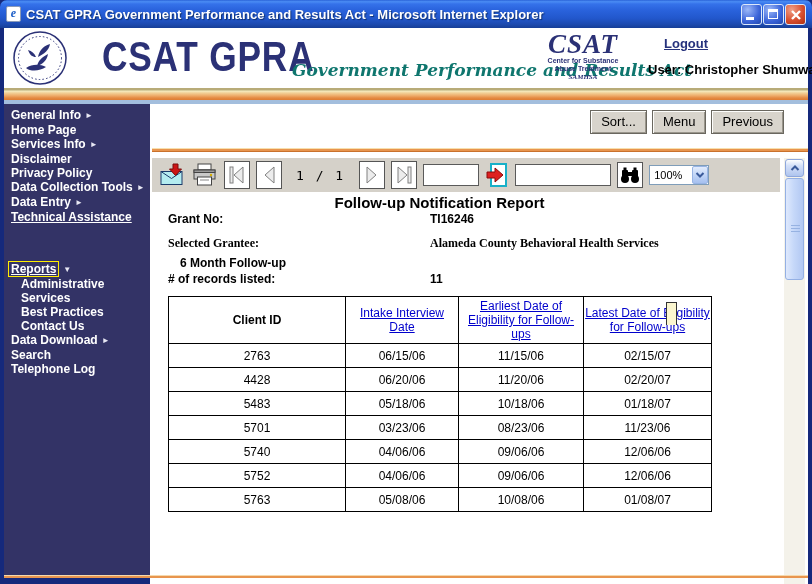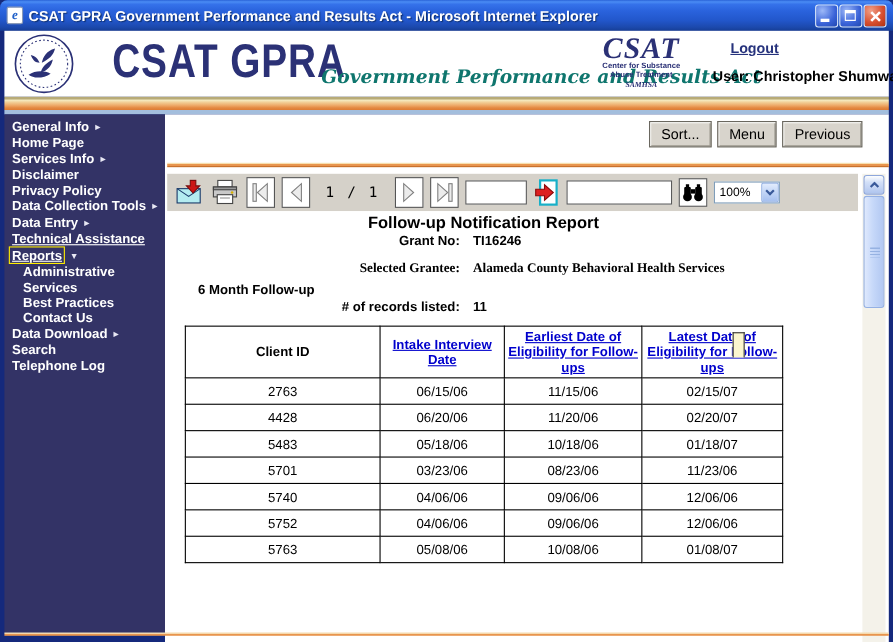--- a/index.html
+++ b/index.html
@@ -43,21 +43,21 @@
 
   .band { position: absolute; left: 4px; top: 88px; width: 804px; height: 12px;
     background: linear-gradient(180deg,#b8ab78 0,#b8ab78 2px,#f5ecc2 3px,#f2cf96 5px,#eda765 8px,#e48a42 10px,#dd7c33 12px); }
   .blueline { position: absolute; left: 4px; top: 100px; width: 804px; height: 4px; background: #a3bedd; }
 
   
   .sidebar { position: absolute; left: 4px; top: 104px; width: 146px; height: 471px; background: #333366;
     padding-top: 4px; color: #fff; }
   .sb-item { font: bold 12px/14px "Liberation Sans", sans-serif; padding-left: 7px; white-space: nowrap; cursor: pointer; }
   .sb-item.indent { padding-left: 17px; }
-  .sb-label.u { text-decoration: underline; }
+  .sb-label.u { text-decoration: underline; margin-top: 37px; }
   .sb-label.focus-box { display: inline-block; border: 1px solid #ffee00; padding: 0 2px; margin-left: -3px; }
   .sb-arrow { font-size: 8px; margin-left: 4px; vertical-align: 1px; color: #e8e8f4; }
 
   
   .content { position: absolute; left: 150px; top: 104px; width: 658px; height: 540px; background: #fff; }
   .top-strip { position: absolute; left: 0; top: 0; right: 0; height: 44px; }
   .top-btns { position: absolute; right: 24px; top: 6px; display: flex; gap: 5px; }
   .gray-btn { background: #d8d4cc; border: 1px solid #6a675f; box-shadow: inset 1px 1px 0 #fdfdfb, inset -1px -1px 0 #9a968c;
     font: 13px "Liberation Sans", sans-serif; color: #000; padding: 3px 10px 4px; cursor: pointer; }
   .orange-rule { position: absolute; left: 2px; top: 44px; right: 0; height: 4px;
@@ -77,29 +77,29 @@
   .zoom-dd { width: 60px; height: 20px; border: 1px solid #7f9db9; background: #fff; display: flex; align-items: center; cursor: pointer; }
   .zoom-val { flex: 1; font: 11px "Liberation Sans", sans-serif; padding-left: 4px; color: #000; }
   .dd-btn { width: 16px; height: 18px; border-radius: 2px; background: linear-gradient(180deg,#e2ecfd,#bcd1f5 60%,#a6c0ef);
     border: 1px solid #98b4e4; display: flex; align-items: center; justify-content: center; }
 
   
   .canvas { position: absolute; left: 0; top: 34px; right: 24px; bottom: 20px; background: #fff; overflow: hidden; }
   .report-block { margin: 2px 0 0 18px; width: 543px; }
   .rpt-title { text-align: center; font: bold 15px "Liberation Sans", sans-serif; color: #000; margin-bottom: 1px; }
   .meta-row { display: flex; font: bold 12px/15px "Liberation Sans", sans-serif; color: #000; }
-  .meta-label { width: 250px; text-align: right; flex: 0 0 auto; }
+  .meta-label { width: 250px; flex: 0 0 auto; }
   .meta-value { margin-left: 12px; width: 240px; }
   .mb9 { margin-bottom: 9px; } .mb5 { margin-bottom: 5px; font-family: Liberation Serif, serif; } .mb1 { margin-bottom: 1px; }
   .rpt-table { border-collapse: collapse; table-layout: fixed; width: 543px; margin-top: 9px;
     font: 12px "Liberation Sans", sans-serif; color: #000; }
   .rpt-table th, .rpt-table td { border: 1px solid #000; text-align: center; padding: 0; }
   .rpt-table th { height: 47px; font-weight: bold; }
   .rpt-table td { height: 24px; font-weight: normal; }
-  .rpt-table th a { color: #0000cc; font-weight: bold; text-decoration: underline; cursor: pointer; }
+  .rpt-table th a { color: #0000cc; font-weight: normal; text-decoration: underline; cursor: pointer; }
   .cursor-artifact { position: absolute; left: 516px; top: 110px; width: 11px; height: 23px;
     background: #fbf6cf; border: 1px solid #333; border-bottom: none; }
 
   
   .vscroll { position: absolute; right: 3px; top: 0; width: 21px; bottom: 20px; background: #f4f2ea; }
   .hscroll { position: absolute; left: -2px; right: 2px; bottom: 0; height: 20px; background: #f4f2ea; }
   .sb-btn { position: absolute; border-radius: 3px; border: 1px solid #8ea7dc;
     background: linear-gradient(180deg,#fdfefe,#d3e0f8 35%,#c4d4f4 65%,#aec4ee); display: flex; align-items: center; justify-content: center; cursor: pointer; }
   .vscroll .sb-btn { left: 1px; width: 19px; height: 18px; }
   .vscroll .up { top: 1px; } .vscroll .down { bottom: 1px; }

